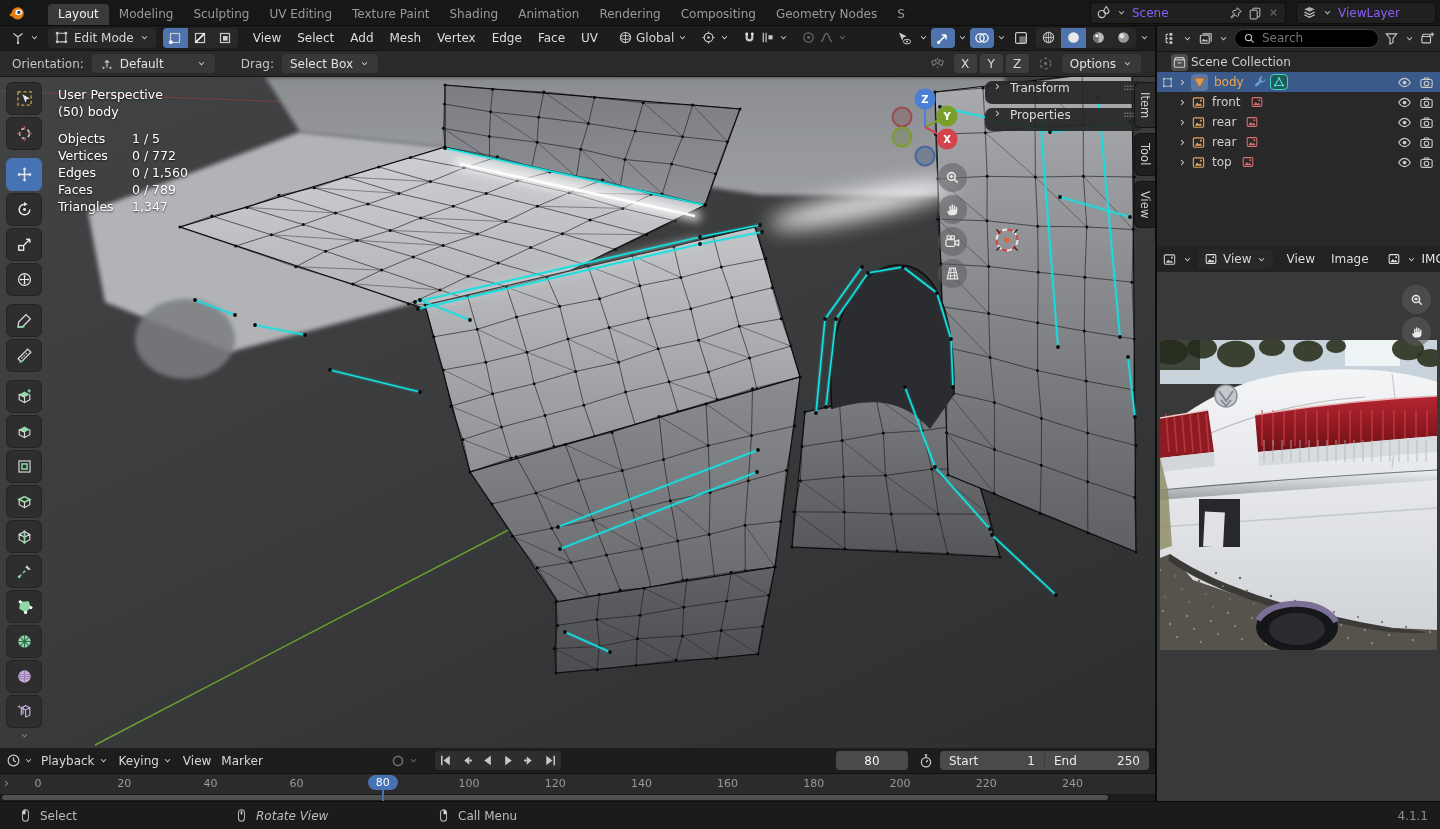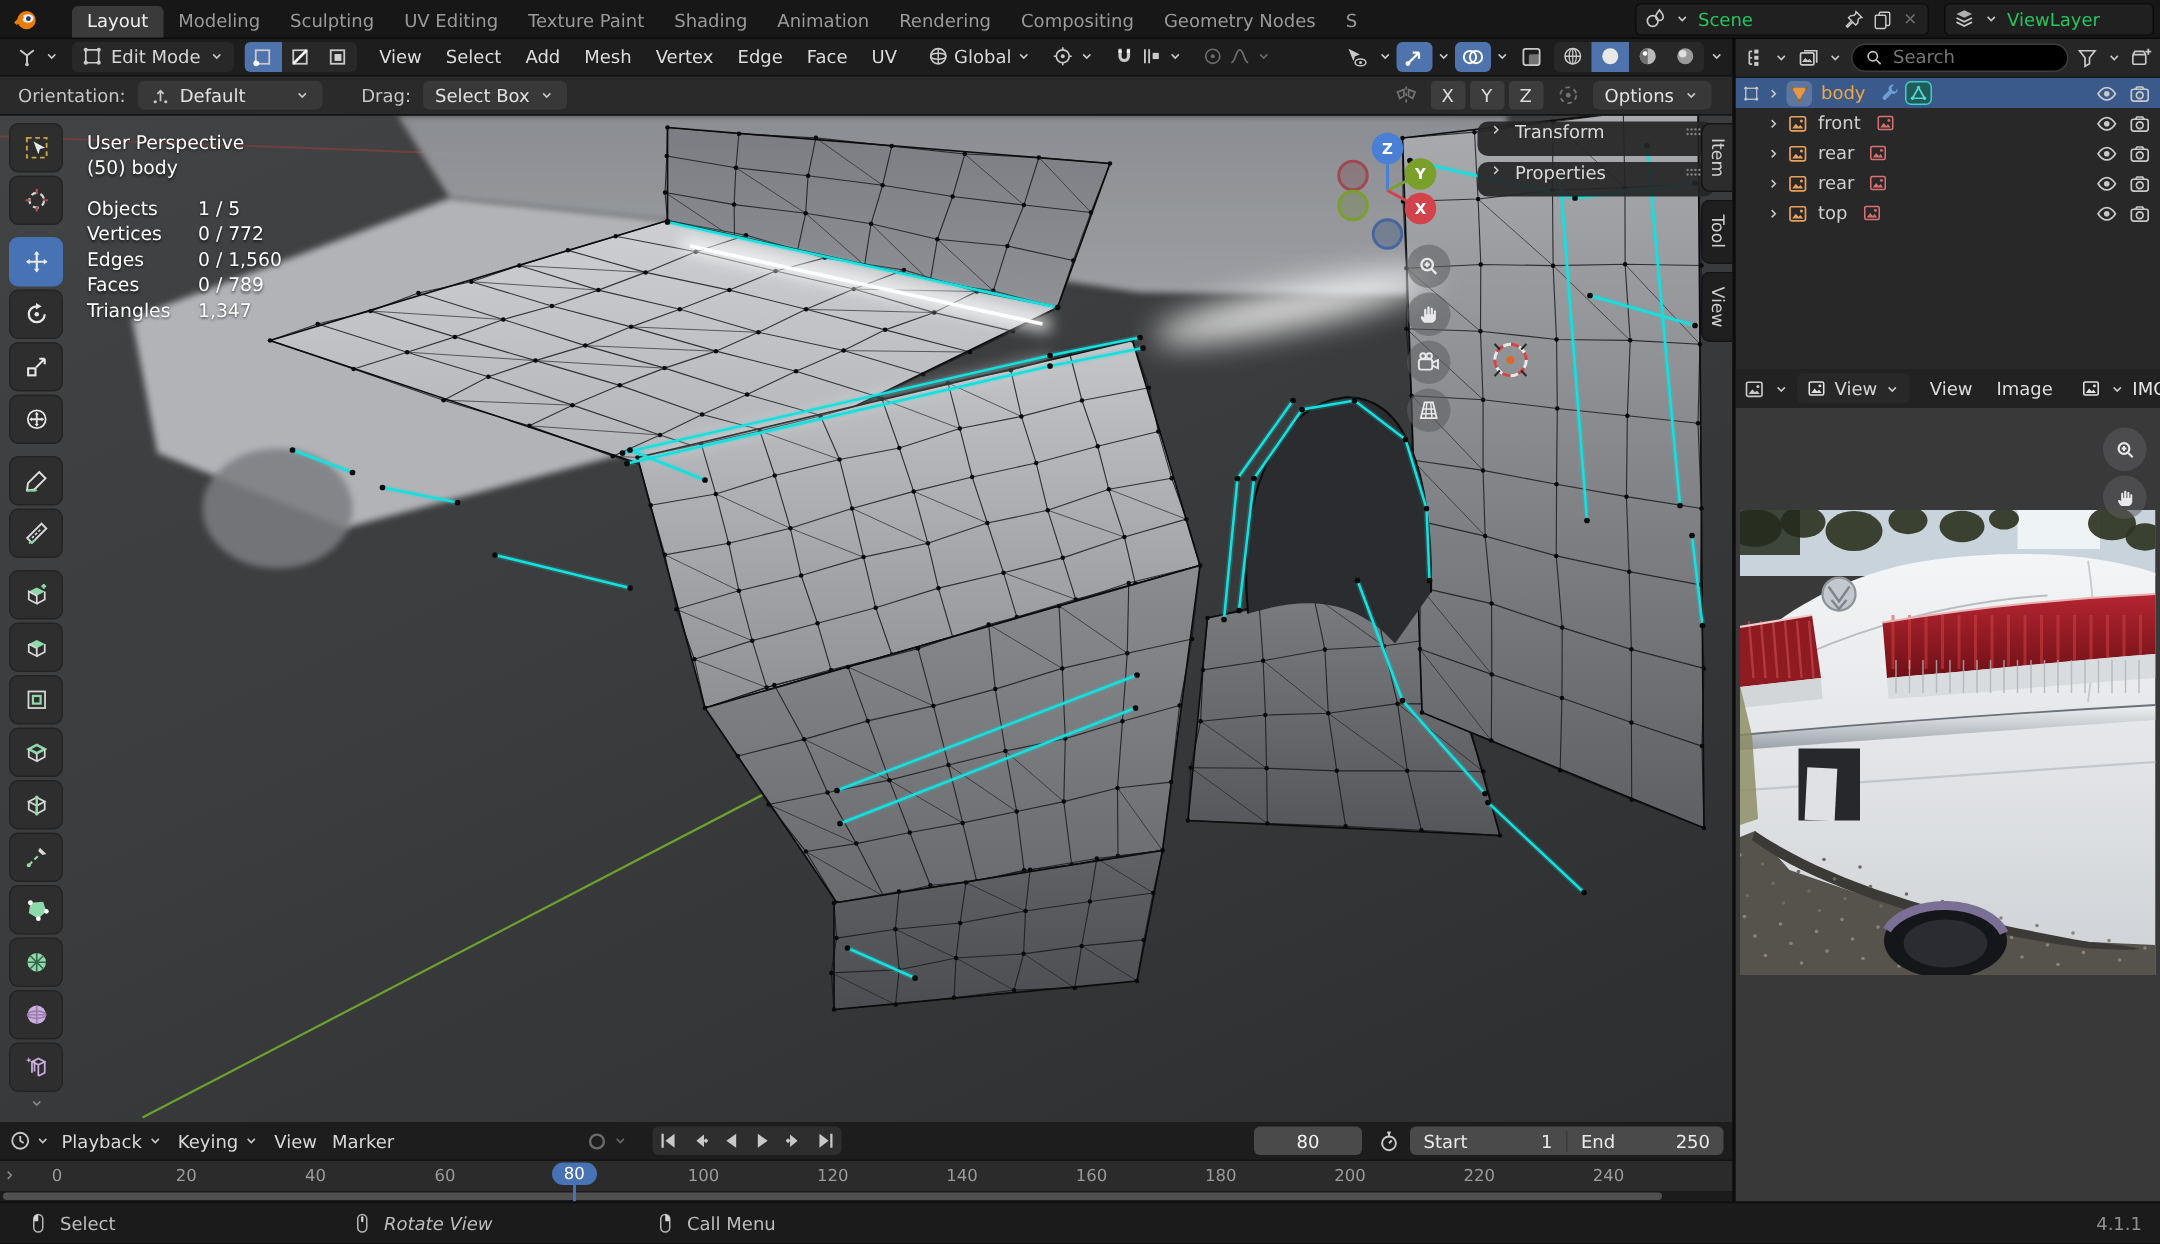--- a/index.html
+++ b/index.html
@@ -12,21 +12,21 @@
   
   .topbar{position:absolute;left:0;top:0;width:1440px;height:25px;background:#171717;
     display:flex;align-items:center;border-bottom:1px solid #0b0b0b;z-index:30;}
   .tb-logo{margin:0 6px 0 8px;}
   .menu-item{padding:0 9px;color:#d2d2d2;line-height:24px;}
   .ws-tabs{display:flex;margin-left:16px;height:25px;align-items:flex-end;}
   .ws-tab{padding:3px 10px 4px;color:#9a9a9a;border-radius:4px 4px 0 0;white-space:nowrap;}
   .ws-tab.active{background:#3a3a3a;color:#f0f0f0;}
   .id-blocks{margin-left:auto;display:flex;gap:10px;padding-right:4px;}
   .idblock{display:flex;align-items:center;background:#202020;border:1px solid #0d0d0d;
-    border-radius:4px;height:20px;padding:0 5px;gap:5px;color:#22c55e;}
+    border-radius:4px;height:20px;padding:0 5px;gap:5px;color:#8b5cf6;}
   .idblock .name{min-width:92px;}
 
   
   .vph{position:absolute;left:0;top:25px;width:1155px;height:26px;background:#1d1d1d;
     display:flex;align-items:center;gap:3px;padding:0 5px;border-bottom:1px solid #121212;z-index:25;box-sizing:border-box;}
   .dropdown{display:flex;align-items:center;gap:5px;background:#282828;border-radius:4px;height:20px;padding:0 6px;white-space:nowrap;}
   .flatdrop{display:flex;align-items:center;gap:3px;padding:0 5px;white-space:nowrap;color:#d8d8d8;}
   .seg{display:flex;background:#282828;border-radius:4px;overflow:hidden;margin-left:4px;}
   .segbtn{width:25px;height:20px;display:flex;align-items:center;justify-content:center;}
   .segbtn.active{background:#4f74ad;}
@@ -1405,20 +1405,30 @@
         </span>
       <span class="icon">
           <svg width="15" height="15" viewBox="0 0 16 16">
             <rect x="2" y="5.8" width="9.2" height="6.8" rx="1" fill="none" stroke="currentColor" stroke-width="1.2"></rect>
             <path d="M2 5.8L3.6 3.4h6L11.2 5.8" fill="none" stroke="currentColor" stroke-width="1.2"></path>
             <path d="M13 1.6v4.2M10.9 3.7h4.2" stroke="currentColor" stroke-width="1.3"></path>
           </svg>
         </span>
     </div>
     <div id="out-rows">
+        <div class="out-row" style="padding-left: 14px;">
+          <span class="icon objicon-active">
+            <svg width="15" height="15" viewBox="0 0 16 16">
+              <rect x="2.5" y="5.2" width="11" height="7.8" rx="1" fill="none" stroke="currentColor" stroke-width="1.2"></rect>
+              <path d="M2.5 5.2l1.6-2.4h7.8l1.6 2.4" fill="none" stroke="currentColor" stroke-width="1.2"></path>
+              <path d="M6 8.4h4" stroke="currentColor" stroke-width="1.2"></path>
+            </svg>
+          </span>
+          <span>Scene Collection</span>
+        </div>
         <div class="out-row selected">
           <span class="icon">
             <svg width="13" height="13" viewBox="0 0 16 16">
               <rect x="3.5" y="3.5" width="9" height="9" fill="none" stroke="currentColor" stroke-width="1"></rect>
               <circle cx="3.5" cy="3.5" r="1.2" fill="currentColor"></circle>
               <circle cx="12.5" cy="3.5" r="1.2" fill="currentColor"></circle>
               <circle cx="3.5" cy="12.5" r="1.2" fill="currentColor"></circle>
               <circle cx="12.5" cy="12.5" r="1.2" fill="currentColor"></circle>
             </svg>
           </span>

